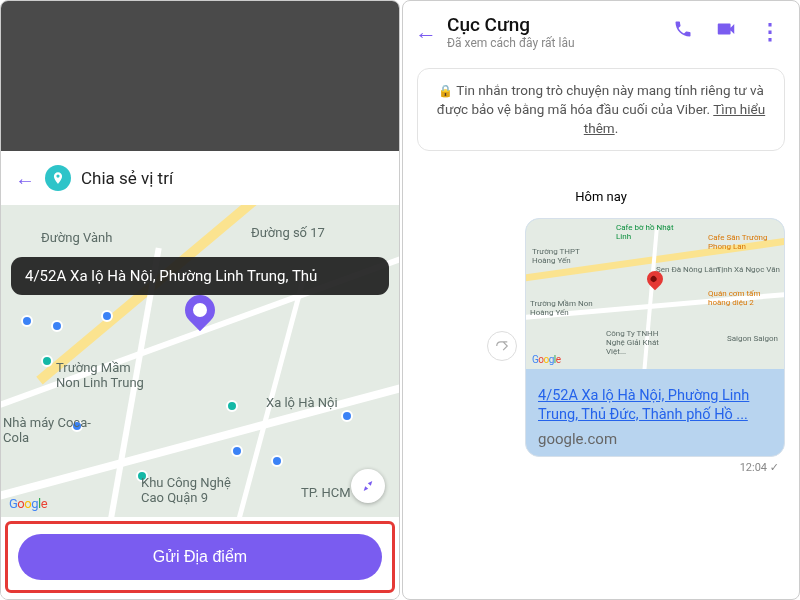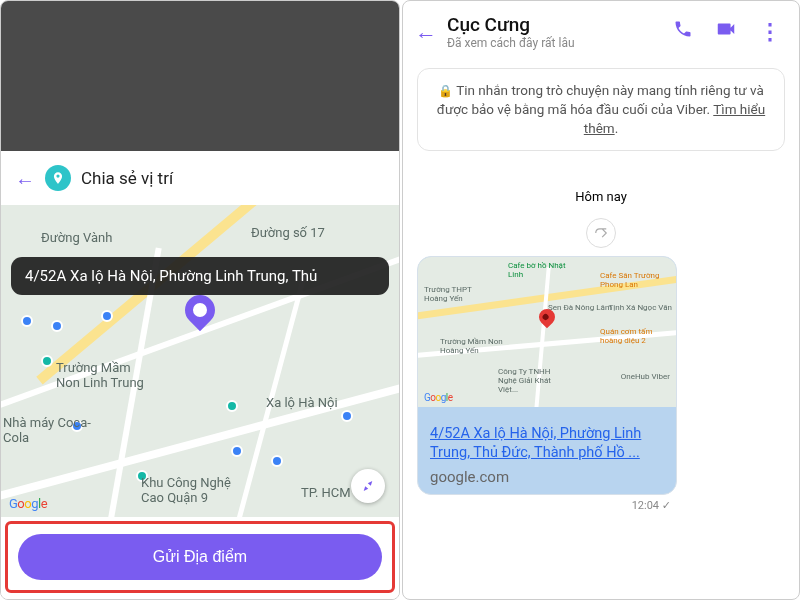--- a/index.html
+++ b/index.html
@@ -190,24 +190,23 @@
     text-align: center;
     line-height: 1.4;
   }
   .privacy-card .lock { font-size: 12px; margin-right: 3px; }
   .privacy-card .learn { text-decoration: underline; }
   .date-label { font-size: 13px; color: #000000; margin-top: 24px; }
 
   .msg-row {
     width: 100%;
     display: flex;
-    align-items: flex-start;
+    align-items: flex-end;
     justify-content: flex-end;
     gap: 8px;
-    flex-direction: column;
   }
   .fwd-icon {
     align-self: center;
     width: 30px; height: 30px;
     border-radius: 50%;
     border: 1px solid #ddd;
     display: flex;
     align-items: center; justify-content: center;
     color: #aaa;
     font-size: 14px;
@@ -373,24 +372,24 @@
         <div class="loc-card">
           <div class="loc-map">
             <div class="road rm1"></div>
             <div class="road rm2"></div>
             <div class="road rm3"></div>
             <span class="mini-label" style="top:4px;left:90px;color:#0a8f3c">Cafe bờ hồ Nhật Linh</span>
             <span class="mini-label" style="top:14px;right:6px;color:#d97706">Cafe Sân Trường Phong Lan</span>
             <span class="mini-label" style="top:28px;left:6px">Trường THPT Hoàng Yến</span>
             <span class="mini-label" style="top:46px;left:130px">Sen Đà Nông Lâm</span>
             <span class="mini-label" style="top:46px;right:4px">Tịnh Xá Ngọc Văn</span>
-            <span class="mini-label" style="top:80px;left:22px">Trường Mầm Non Hoàng Yến</span>
+            <span class="mini-label" style="top:80px;left:4px">Trường Mầm Non Hoàng Yến</span>
             <span class="mini-label" style="top:70px;right:6px;color:#d97706">Quán cơm tấm hoàng diệu 2</span>
             <span class="mini-label" style="top:110px;left:80px">Công Ty TNHH Nghệ Giải Khát Việt...</span>
-            <span class="mini-label" style="top:115px;right:6px">OneHub Viber</span>
+            <span class="mini-label" style="top:115px;right:6px">Saigon Saigon</span>
             <div class="red-pin">
                 <div class="body"></div>
               </div>
             <div class="google-logo" style="bottom:4px;left:6px;font-size:10px">
               <span>G</span><span>o</span><span>o</span><span>g</span><span>l</span><span>e</span>
             </div>
           </div>
           <div class="loc-info">
             <span class="loc-link">4/52A Xa lộ Hà Nội, Phường Linh Trung, Thủ Đức, Thành phố Hồ ...</span>
             <div class="loc-domain">google.com</div>

